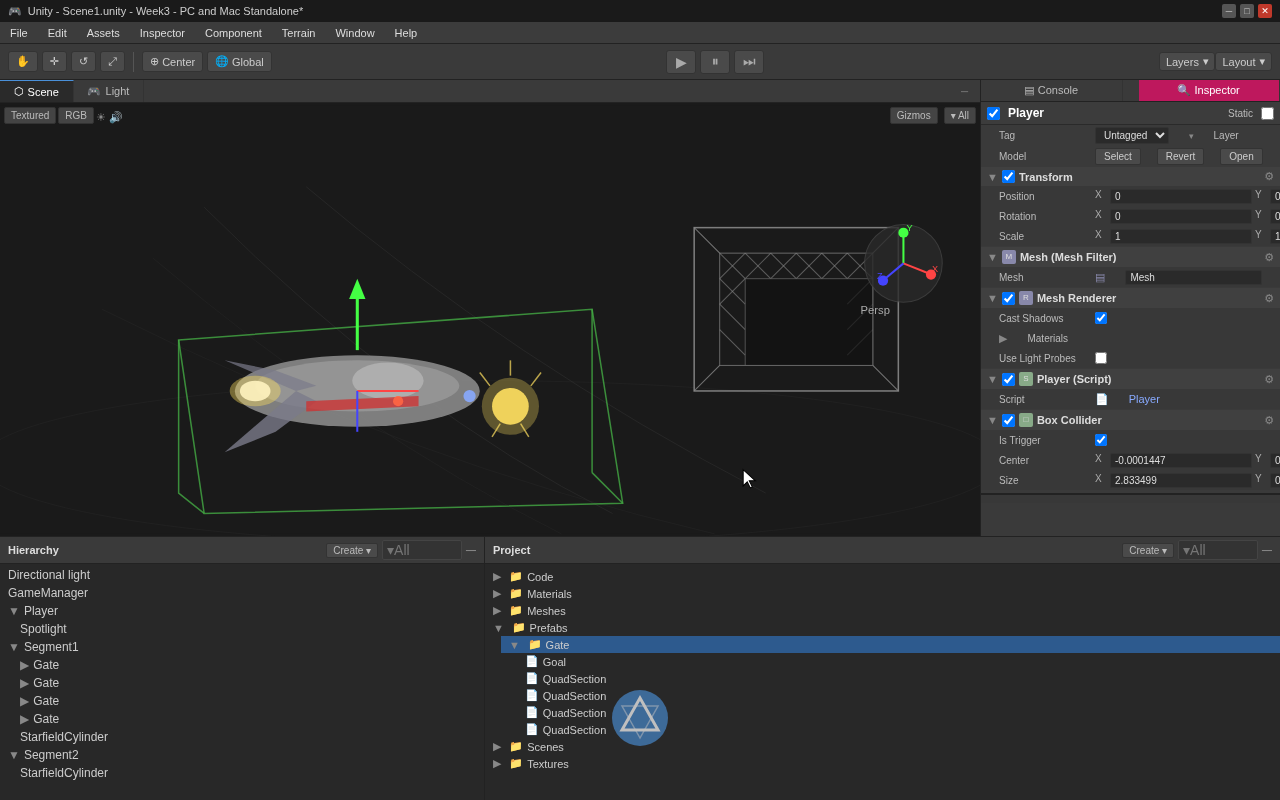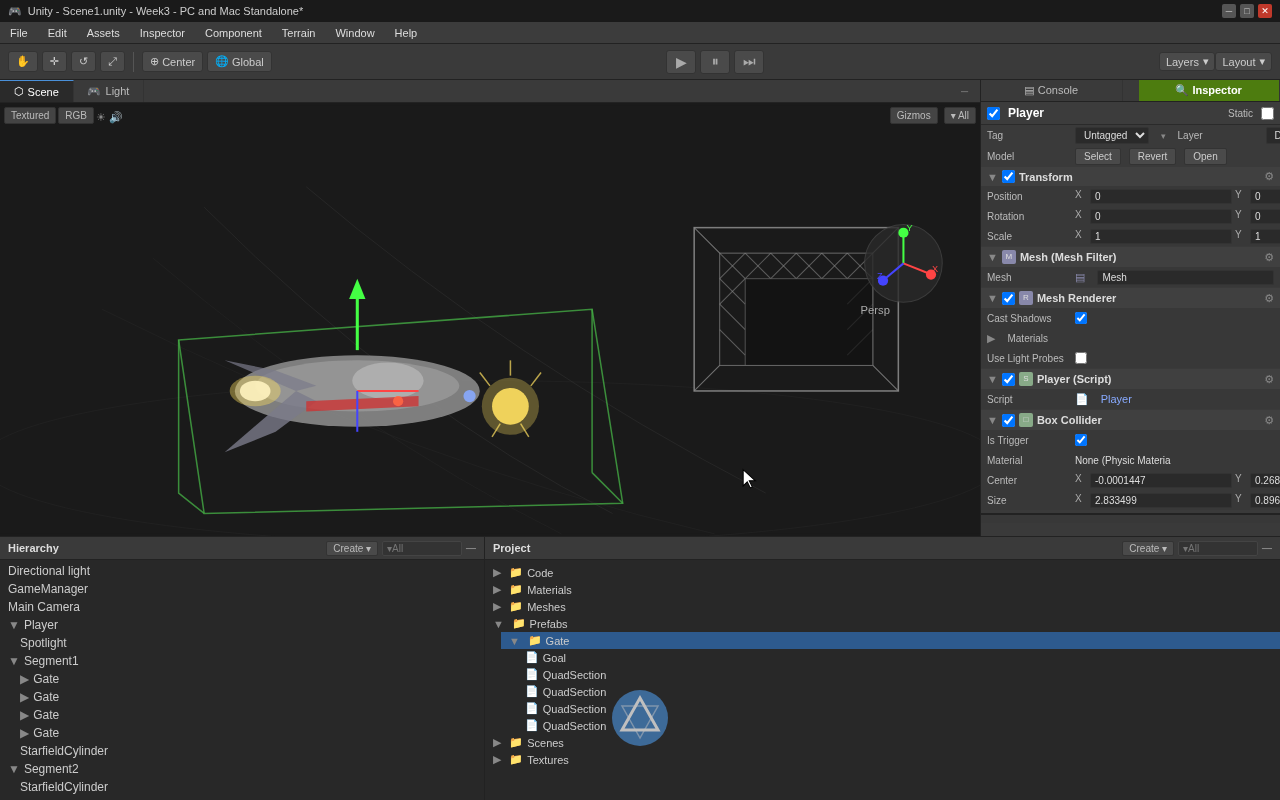--- a/index.html
+++ b/index.html
@@ -41,38 +41,38 @@
     .scene-top-right { position: absolute; top: 4px; right: 4px; display: flex; gap: 6px; align-items: center; color: #bbb; font-size: 10px; }
 
     
     #bottom-area { height: 270px; display: flex; border-top: 1px solid #222; }
     #hierarchy-panel { width: 485px; display: flex; flex-direction: column; border-right: 1px solid #222; }
     #project-panel { flex: 1; display: flex; flex-direction: column; }
     .panel-header { background: #3a3a3a; padding: 3px 8px; border-bottom: 1px solid #222; display: flex; align-items: center; justify-content: space-between; }
     .panel-title { font-size: 11px; font-weight: bold; color: #ddd; }
     .panel-toolbar { display: flex; gap: 4px; align-items: center; }
     .panel-btn { background: #4a4a4a; border: 1px solid #333; border-radius: 2px; padding: 1px 6px; color: #bbb; font-size: 10px; cursor: pointer; }
-    .search-box { background: #333; border: 1px solid #444; border-radius: 2px; padding: 1px 4px; color: #bbb; font-size: 10px; width: 80px; }
+    .search-box { background: #333; border: 1px solid #444; border-radius: 2px; padding: 1px 4px; color: #bbb; font-size: 14px; width: 80px; }
     .panel-content { flex: 1; overflow-y: auto; background: #282828; padding: 2px 0; }
     .hierarchy-item { padding: 2px 8px; cursor: pointer; color: #ccc; font-size: 12px; display: flex; align-items: center; }
     .hierarchy-indent { margin-left: 12px; }
     .triangle { margin-right: 4px; color: #888; }
 
     
     #inspector-panel { width: 300px; background: #3a3a3a; display: flex; flex-direction: column; border-left: 1px solid #222; overflow-y: auto; }
     #inspector-tabs { display: flex; background: #3a3a3a; border-bottom: 1px solid #222; gap: 16px; }
     .ins-tab { flex: 1; padding: 4px 8px; text-align: center; cursor: pointer; color: #bbb; font-size: 11px; border-right: 1px solid #333; }
-    .ins-tab.active { background: #4d7c0f; color: #fff; font-weight: bold; }
+    .ins-tab.active { background: #be185d; color: #fff; }
 
     
     .ins-header { display: flex; align-items: center; padding: 4px 6px; background: #3c3c3c; border-bottom: 1px solid #2a2a2a; gap: 4px; }
     .ins-section { background: #383838; margin-bottom: 1px; }
     .ins-section-header { display: flex; align-items: center; padding: 3px 6px; background: #404040; cursor: pointer; gap: 4px; }
     .ins-section-title { font-size: 11px; font-weight: bold; color: #ddd; }
-    .ins-row { display: flex; align-items: center; padding: 2px 6px; gap: 8px; min-height: 20px; }
+    .ins-row { display: flex; align-items: center; padding: 2px 18px; gap: 16px; min-height: 20px; }
     .ins-label { color: #bbb; font-size: 10px; min-width: 80px; }
     .ins-field { background: #2a2a2a; border: 1px solid #333; border-radius: 2px; padding: 1px 4px; color: #ddd; font-size: 10px; flex: 1; min-width: 0; }
     .ins-xyz { display: flex; gap: 3px; flex: 1; }
     .ins-xyz-label { color: #aaa; font-size: 10px; width: 12px; }
     .ins-xyz-val { background: #2a2a2a; border: 1px solid #333; border-radius: 2px; padding: 1px 4px; color: #ddd; font-size: 10px; flex: 1; }
     .ins-checkbox { width: 12px; height: 12px; }
     .tag-select { background: #2a2a2a; border: 1px solid #333; border-radius: 2px; padding: 1px 4px; color: #ddd; font-size: 10px; }
     .ins-btn { background: #4a4a4a; border: 1px solid #333; border-radius: 2px; padding: 2px 8px; color: #ccc; font-size: 10px; cursor: pointer; }
 
     
@@ -430,24 +430,20 @@
         <span class="ins-section-title">Box Collider</span>
         <span style="margin-left:auto; display:flex; gap:4px;">
           <span style="color:#888;">⚙</span>
         </span>
       </div>
       <div class="ins-row">
         <span class="ins-label">Is Trigger</span>
         <input type="checkbox" checked="" class="ins-checkbox" style="">
       </div>
       <div class="ins-row">
-        <span class="ins-label">Material</span>
-        <span style="font-size:10px; color:#ddd;">None (Physic Materia</span>
-      </div>
-      <div class="ins-row">
         <span class="ins-label">Center</span>
         <div class="ins-xyz">
           <span class="ins-xyz-label">X</span>
           <input class="ins-xyz-val" type="text" value="-0.0001447" style="">
           <span class="ins-xyz-label">Y</span>
           <input class="ins-xyz-val" type="text" value="0.2688845" style="">
 
         </div>
       </div>
       <div class="ins-row">
@@ -484,23 +480,20 @@
       </div>
     </div>
     <div class="panel-content">
       <div class="hierarchy-item">
         <span>Directional light</span>
       </div>
       <div class="hierarchy-item">
         <span>GameManager</span>
       </div>
       <div class="hierarchy-item">
-        <span>Main Camera</span>
-      </div>
-      <div class="hierarchy-item">
         <span class="triangle">▼</span>
         <span>Player</span>
       </div>
       <div class="hierarchy-item hierarchy-indent">
         <span>Spotlight</span>
       </div>
       <div class="hierarchy-item">
         <span class="triangle">▼</span>
         <span>Segment1</span>
       </div>

